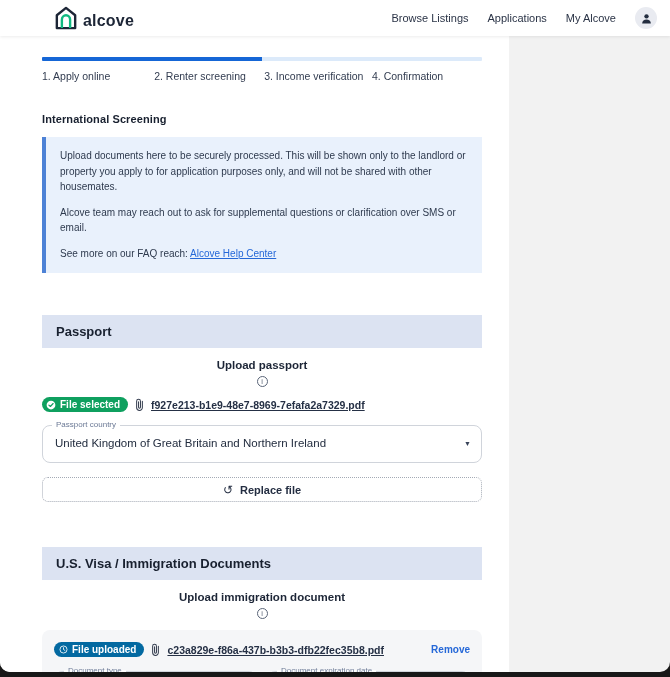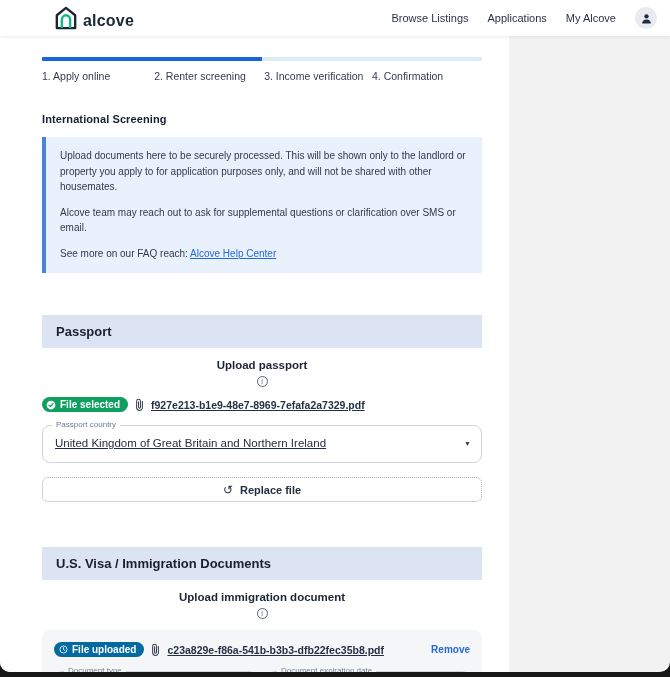--- a/index.html
+++ b/index.html
@@ -51,21 +51,21 @@
   .file-row { margin-top: 10px; display: flex; align-items: center; gap: 6px; }
   .badge { display: inline-flex; align-items: center; gap: 4px; height: 15px; padding: 0 8px 0 4px;
            border-radius: 8px; font-size: 10px; font-weight: bold; color: #ffffff; white-space: nowrap; }
   .badge.green { background: #0fa05f; }
   .badge.dark  { background: #0369a1; padding-left: 5px; }
   .file-link { font-size: 10.5px; font-weight: bold; color: #253045; text-decoration: underline; cursor: pointer; }
   .remove-link { margin-left: auto; font-size: 10px; font-weight: bold; color: #2568d8; cursor: pointer; }
   
   .fields-row { margin-top: 13px; display: flex; gap: 10px; }
   .field { position: relative; flex: 1 1 0; height: 38px; border: 1px solid #d0d4db;
-           border-radius: 8px; background: #ffffff; cursor: pointer; text-decoration: underline; }
+           border-radius: 8px; background: #ffffff; cursor: pointer; }
   .field-label { position: absolute; top: -6px; left: 9px; padding: 0 4px; font-size: 8px;
                  color: #6c7a96; background: #ffffff; white-space: nowrap; }
   .card .field-label { background: linear-gradient(#f5f6f8 50%, #ffffff 50%); }
   .field-value { padding: 10px 26px 0 12px; font-size: 11.5px; color: #232d3f; line-height: 1.35; }
   .field.single .field-value { padding-top: 11px; }
   .field .caret { position: absolute; right: 10px; top: 14px; font-size: 7px; color: #39445a; }
   .field .cal { position: absolute; right: 9px; top: 10px; }
   
   .dotted-btn { margin-top: 14px; width: 100%; background: #ffffff; border: 1px dotted #a4aab5;
                 border-radius: 6px; height: 25px; display: flex; align-items: center; justify-content: center;
@@ -183,21 +183,21 @@
                   <path d="M8 4.8 V8 L10.4 9.6" fill="none" stroke="#ffffff" stroke-width="1.5" stroke-linecap="round"></path>
                 </svg>
             </span>
             <span>File uploaded</span>
           </span>
           <span>
             <svg width="11" height="14" viewBox="0 0 16 22">
                 <path d="M12.5 5 v10 a4.5 4.5 0 0 1 -9 0 V5 a3 3 0 0 1 6 0 v9.5 a1.5 1.5 0 0 1 -3 0 V6" fill="none" stroke="#333c4e" stroke-width="1.6" stroke-linecap="round"></path>
               </svg>
           </span>
-          <a class="file-link">c23a829e-f86a-541b-b3b3-dfb22fec35b8.pdf</a>
+          <a class="file-link">c23a829e-f86a-437b-b3b3-dfb22fec35b8.pdf</a>
           <span class="remove-link">Remove</span>
         </div>
 
         <div class="fields-row">
           <div class="field single">
             <span class="field-label">Document type</span>
             <div class="field-value">Work visa</div>
             <span class="caret">▼</span>
           </div>
           <div class="field single">

